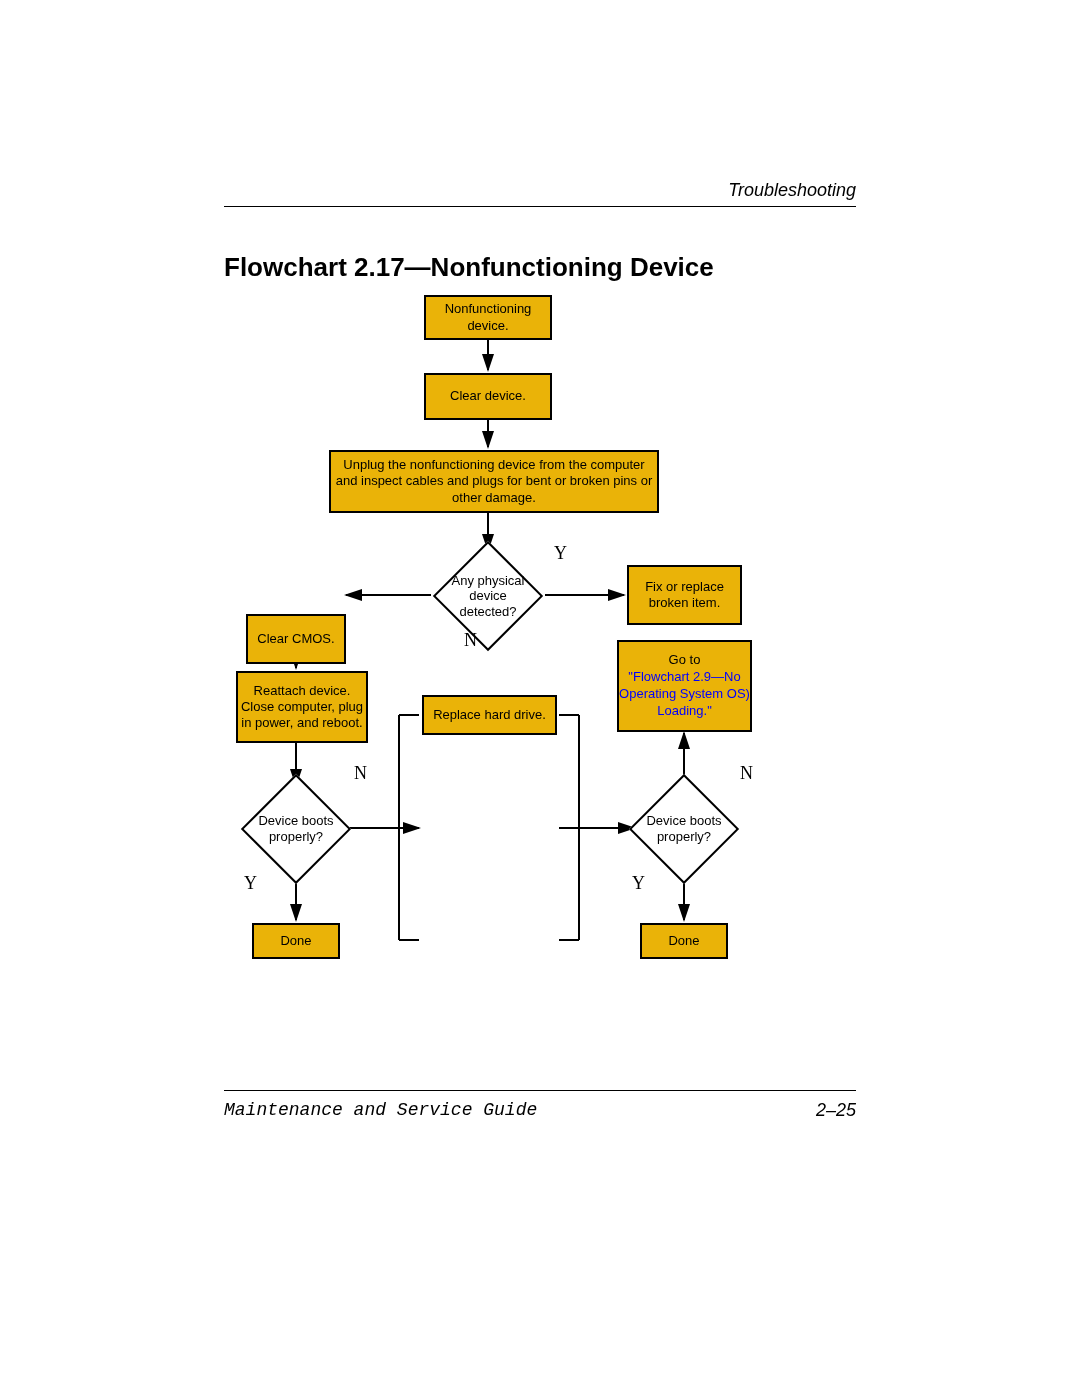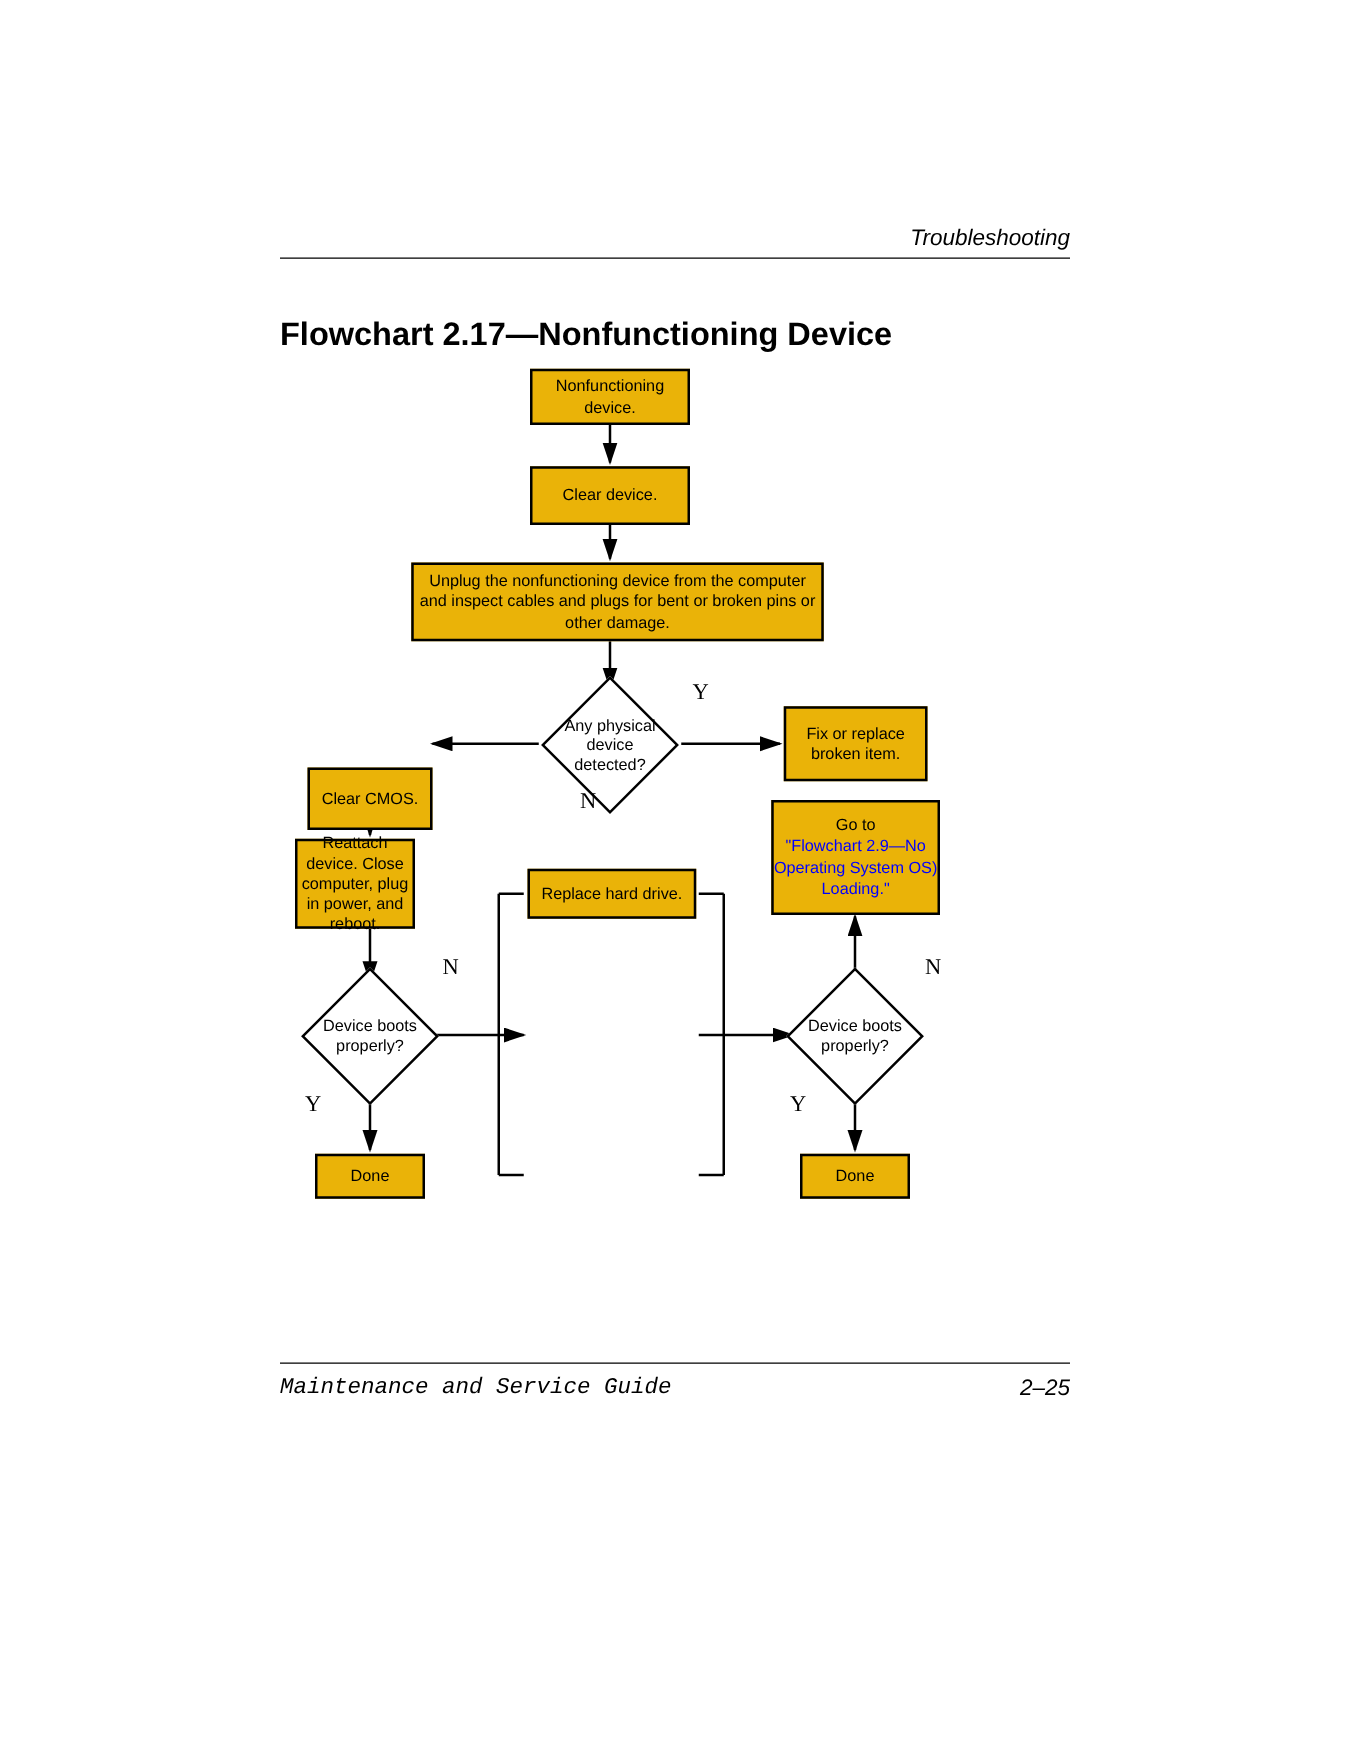--- a/index.html
+++ b/index.html
@@ -189,21 +189,21 @@
     </div>
 
     <div class="box" style="left:22px; top:275px; width:100px; height:50px;margin-top:44px;">
       <div class="inner">Clear CMOS.</div>
     </div>
 
     <div class="box" style="left:403px; top:270px; width:115px; height:60px;">
       <div class="inner">Fix or replace broken item.</div>
     </div>
 
-    <div class="box" style="left:12px; top:376px; width:96px; height:72px;">
+    <div class="box" style="left:12px; top:376px; width:132px; height:72px;">
       <div class="inner">Reattach device. Close computer, plug in power, and reboot.</div>
     </div>
 
     <div class="box goto-box" style="left:393px; top:345px; width:135px; height:92px;">
       <div class="inner">
         <span>Go to </span><br>
         <span class="link">"Flowchart 2.9—No Operating System OS) Loading."</span>
       </div>
     </div>
 

